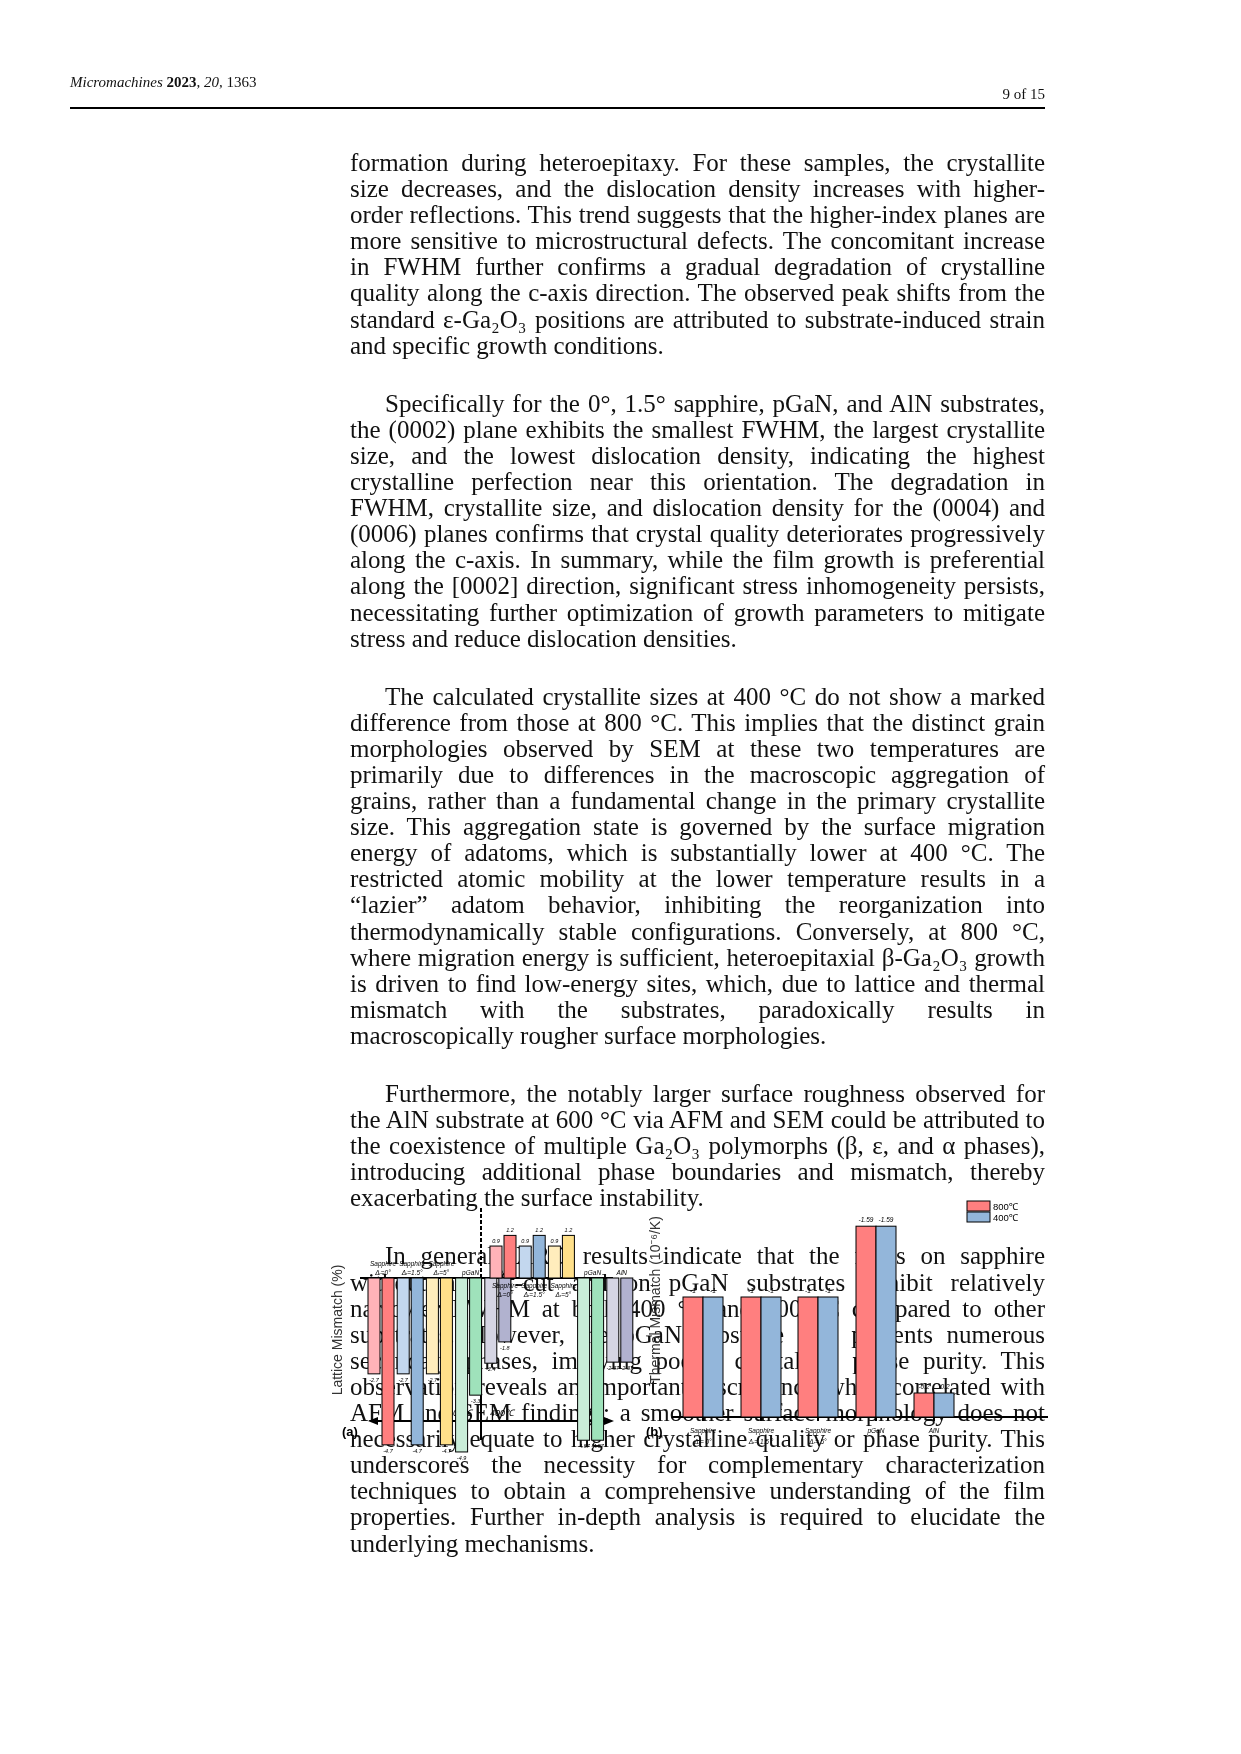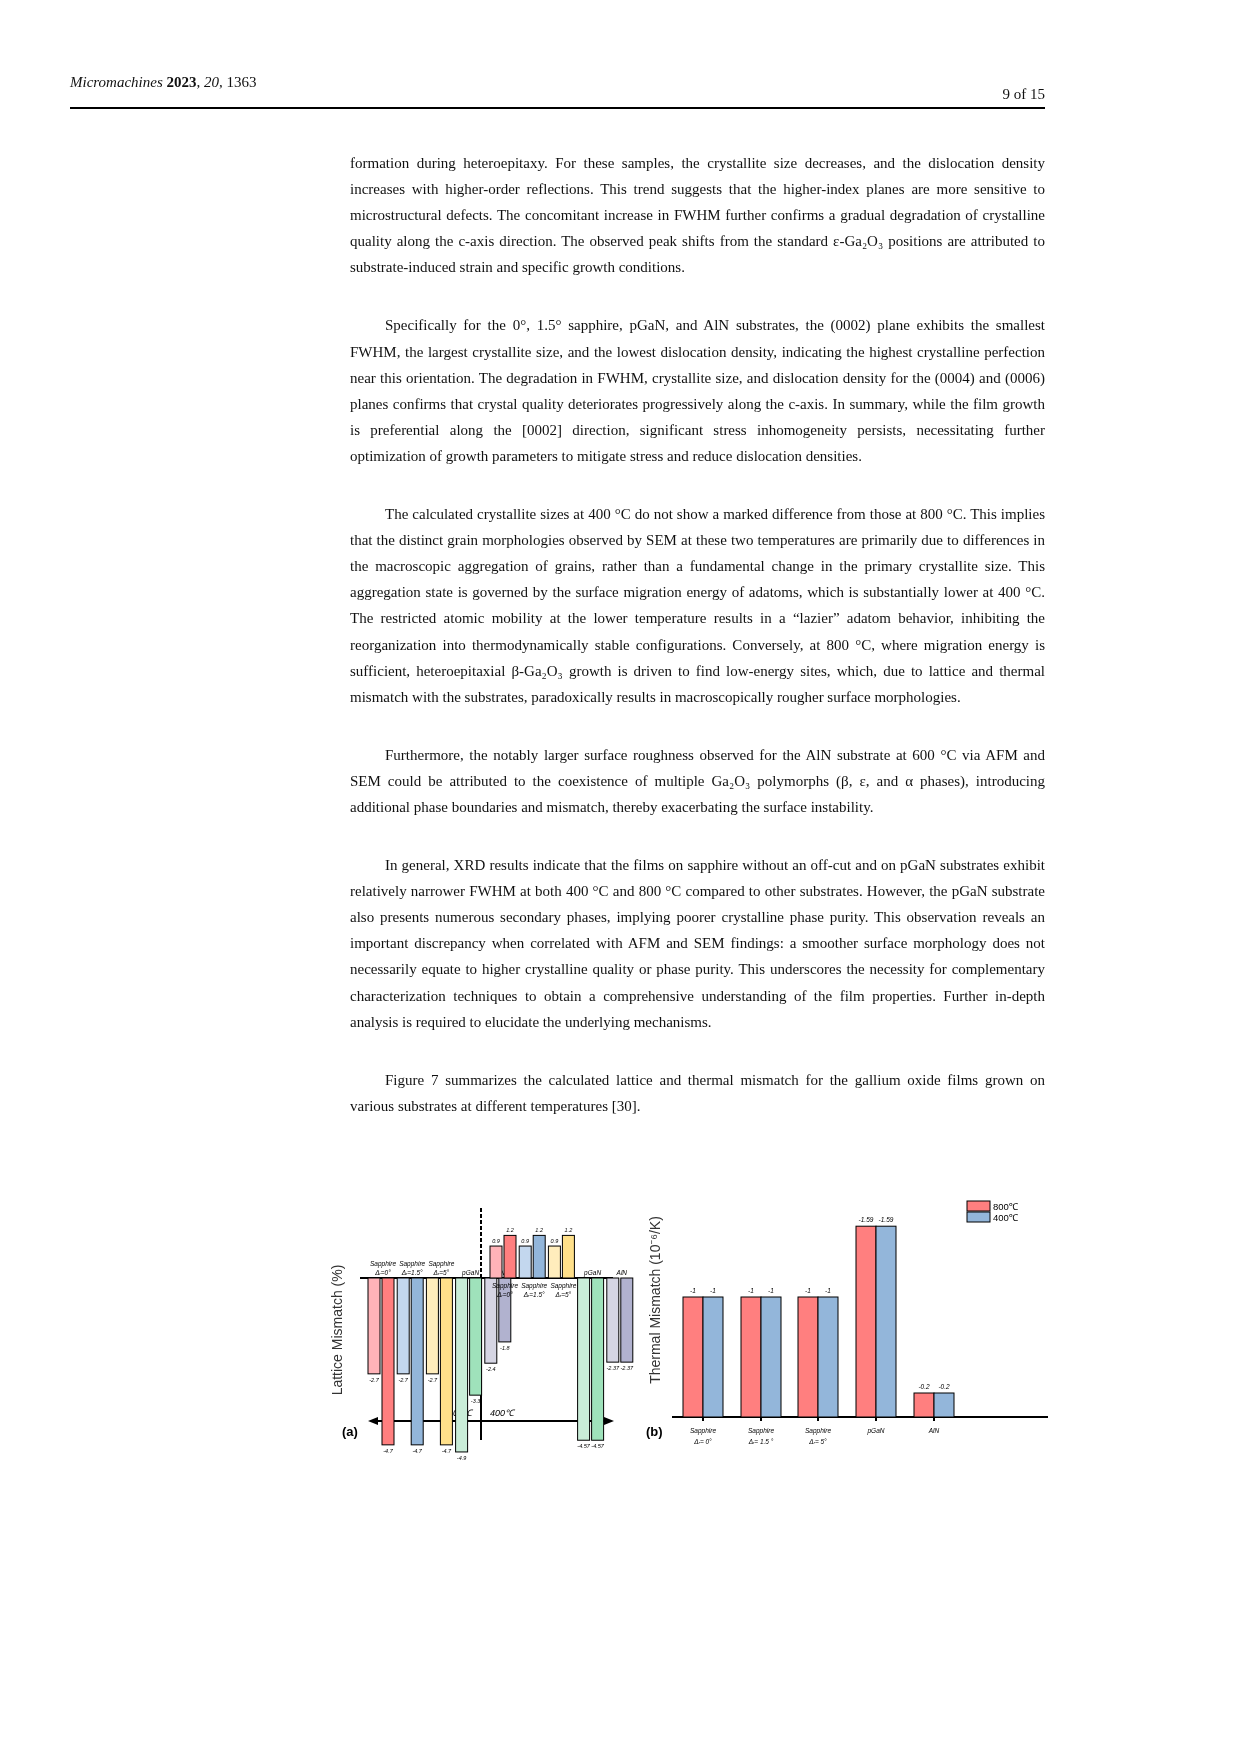--- a/index.html
+++ b/index.html
@@ -2,42 +2,41 @@
 <html><head>
 <meta charset="utf-8">
 <style>
   html,body{margin:0;padding:0;background:#fff;}
   body{width:1241px;height:1754px;position:relative;overflow:hidden;font-family:"DejaVu Serif","Liberation Serif",serif;color:#111;}
   .hdr{position:absolute;top:74px;left:70px;right:196px;font-family:"Liberation Serif",serif;font-size:15px;}
   .hdr .left{position:absolute;left:0;top:0;}
   .hdr .left i{}
   .hdr .right{position:absolute;right:0;top:12px;}
   .rule{position:absolute;top:107px;left:70px;width:975px;height:2px;background:#000;}
-  .body{position:absolute;top:150px;left:350px;width:695px;font-family:"Liberation Serif",serif;font-size:15px;line-height:26.1px;text-align:justify;hyphens:none;}
+  .body{position:absolute;top:150px;left:350px;width:695px;font-family:"Liberation Serif",serif;font-size:25px;line-height:26.1px;text-align:justify;hyphens:none;}
   .body p{margin:0;text-indent:0;}
   .body p.ind{text-indent:35px;margin-top:32px;}
   .fig{position:absolute;left:330px;top:1190px;width:730px;height:460px;}
   svg text{font-family:"Liberation Sans",sans-serif;}
 </style>
 </head>
 <body>
 
 <div class="hdr">
   <span class="left"><i>Micromachines</i> <b>2023</b>, <i>20</i>, <span>1363</span></span>
   <span class="right">9 of 15</span>
 </div>
 <div class="rule"></div>
 
 <div class="body" id="bodytext">
     <p class="">formation during heteroepitaxy. For these samples, the crystallite size decreases, and the dislocation density increases with higher-order reflections. This trend suggests that the higher-index planes are more sensitive to microstructural defects. The concomitant increase in FWHM further confirms a gradual degradation of crystalline quality along the c-axis direction. The observed peak shifts from the standard ε-Ga₂O₃ positions are attributed to substrate-induced strain and specific growth conditions.</p>
     <p class="ind">Specifically for the 0°, 1.5° sapphire, pGaN, and AlN substrates, the (0002) plane exhibits the smallest FWHM, the largest crystallite size, and the lowest dislocation density, indicating the highest crystalline perfection near this orientation. The degradation in FWHM, crystallite size, and dislocation density for the (0004) and (0006) planes confirms that crystal quality deteriorates progressively along the c-axis. In summary, while the film growth is preferential along the [0002] direction, significant stress inhomogeneity persists, necessitating further optimization of growth parameters to mitigate stress and reduce dislocation densities.</p>
     <p class="ind">The calculated crystallite sizes at 400 °C do not show a marked difference from those at 800 °C. This implies that the distinct grain morphologies observed by SEM at these two temperatures are primarily due to differences in the macroscopic aggregation of grains, rather than a fundamental change in the primary crystallite size. This aggregation state is governed by the surface migration energy of adatoms, which is substantially lower at 400 °C. The restricted atomic mobility at the lower temperature results in a “lazier” adatom behavior, inhibiting the reorganization into thermodynamically stable configurations. Conversely, at 800 °C, where migration energy is sufficient, heteroepitaxial β-Ga₂O₃ growth is driven to find low-energy sites, which, due to lattice and thermal mismatch with the substrates, paradoxically results in macroscopically rougher surface morphologies.</p>
     <p class="ind">Furthermore, the notably larger surface roughness observed for the AlN substrate at 600 °C via AFM and SEM could be attributed to the coexistence of multiple Ga₂O₃ polymorphs (β, ε, and α phases), introducing additional phase boundaries and mismatch, thereby exacerbating the surface instability.</p>
     <p class="ind">In general, XRD results indicate that the films on sapphire without an off-cut and on pGaN substrates exhibit relatively narrower FWHM at both 400 °C and 800 °C compared to other substrates. However, the pGaN substrate also presents numerous secondary phases, implying poorer crystalline phase purity. This observation reveals an important discrepancy when correlated with AFM and SEM findings: a smoother surface morphology does not necessarily equate to higher crystalline quality or phase purity. This underscores the necessity for complementary characterization techniques to obtain a comprehensive understanding of the film properties. Further in-depth analysis is required to elucidate the underlying mechanisms.</p>
-    <p class="ind">Figure 7 summarizes the calculated lattice and thermal mismatch for the gallium oxide films grown on various substrates at different temperatures [30].</p>
   </div>
 
 <div class="fig">
   <svg id="figsvg" width="730" height="460" viewBox="0 0 730 460">
       <text x="12" y="140" transform="rotate(-90 12 140)" text-anchor="middle" font-size="14" fill="#333">Lattice Mismatch (%)</text>
       <line x1="30" y1="88" x2="283" y2="88" stroke="#000" stroke-width="2"></line>
       <line x1="151" y1="18" x2="151" y2="88" stroke="#000" stroke-width="2" stroke-dasharray="4,2"></line>
       <line x1="151" y1="88" x2="151" y2="250" stroke="#000" stroke-width="2"></line>
       <line x1="44" y1="231" x2="278" y2="231" stroke="#000" stroke-width="2"></line>
       <polygon points="38,231 48,227 48,235" fill="#000"></polygon>

